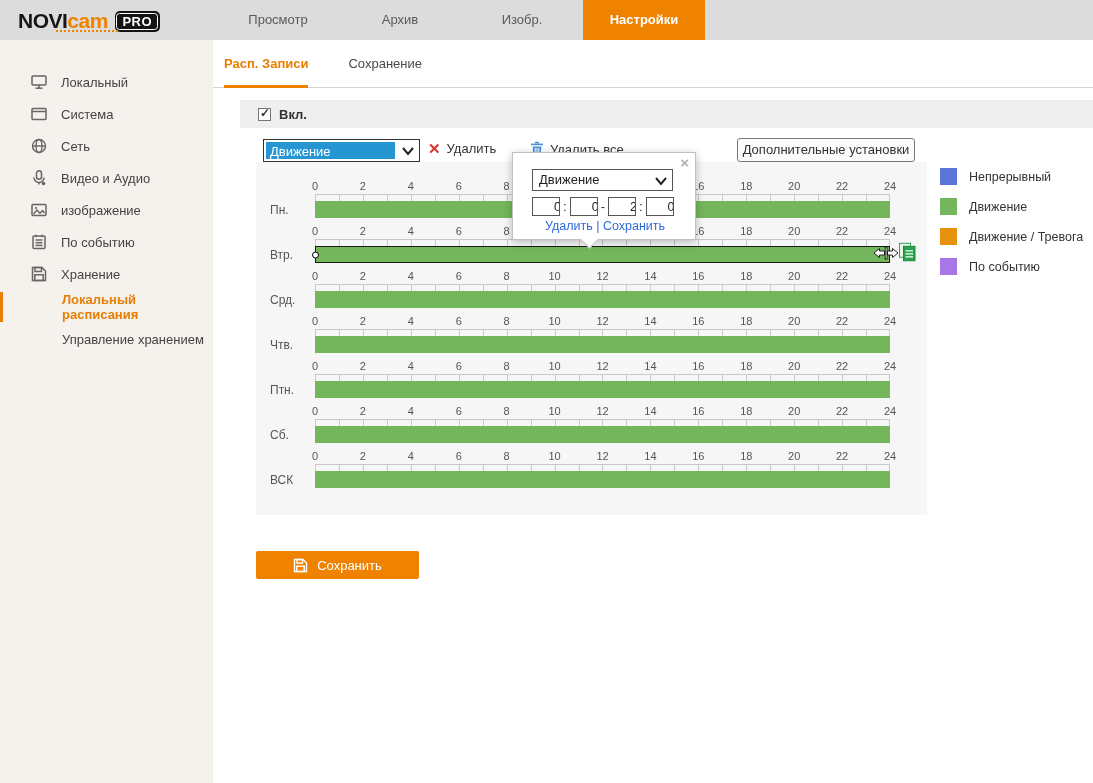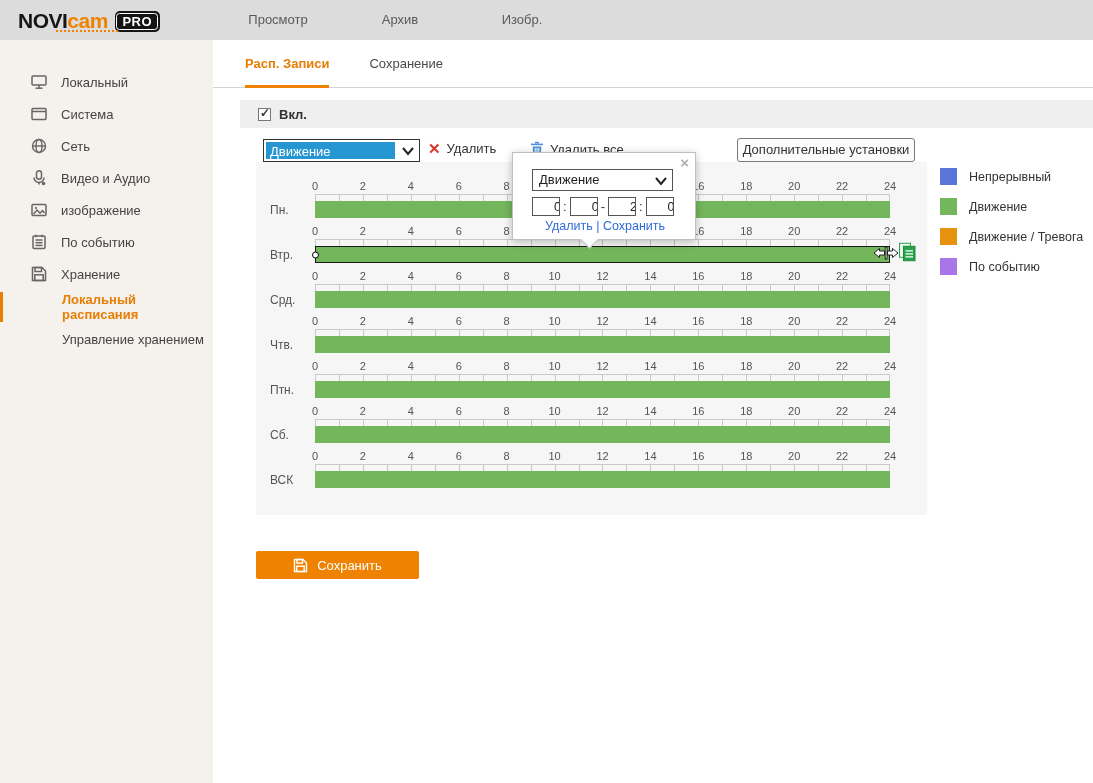--- a/index.html
+++ b/index.html
@@ -26,21 +26,21 @@
   .side-item { height:32px; display:flex; align-items:center; padding-left:30px; gap:13px; font-size:13px; color:#444; cursor:pointer; }
   .side-item svg { flex:0 0 auto; }
   .sub-item { height:30px; display:flex; align-items:center; padding-left:59px; border-left:3px solid transparent;
               font-size:13px; color:#444; cursor:pointer; margin-top:2px; }
   .sub-item.active { border-left-color:#e87e04; color:#e87e04; font-weight:bold; }
 
   
   .main { position:absolute; left:213px; top:40px; width:880px; height:743px; background:#fff; }
 
   .content-tabs { position:absolute; left:0; top:0; width:880px; height:48px; border-bottom:1px solid #d4d4d4;
-                  display:flex; padding-left:32px; }
+                  display:flex; padding-left:11px; }
   .ctab { height:48px; line-height:48px; padding:0 0; margin-right:40px; font-size:13px; color:#4a4a4a;
           border-bottom:3px solid transparent; cursor:pointer; }
   .ctab.active { color:#e87e04; font-weight:bold; border-bottom-color:#ef8200; }
 
   .enable-bar { position:absolute; left:27px; top:60px; width:853px; height:28px; background:#efefef;
                 display:flex; align-items:center; padding-left:18px; gap:8px; }
   .checkbox { width:13px; height:13px; background:#fff; border:1px solid #777; position:relative; cursor:pointer; }
   .checkbox .tick { position:absolute; left:1px; top:-3px; font-size:12px; font-weight:bold; color:#333; }
   .enable-label { font-size:13px; font-weight:bold; color:#333; }
 
@@ -112,20 +112,21 @@
     <div class="logo">
       <span class="logo-novi">NOVI</span>
         <span class="logo-cam">cam</span>
       <span class="logo-tagline"></span>
       <span class="pro-badge"><span class="pro-badge-inner">PRO</span></span>
     </div>
     <div class="nav">
       <div class="nav-item">Просмотр</div>
       <div class="nav-item">Архив</div>
       <div class="nav-item">Изобр.</div>
+      <div class="nav-item active">Настройки</div>
     </div>
   </div>
 
   <div class="sidebar">
     <div class="side-item">
       <svg width="18" height="18" viewBox="0 0 18 18" fill="none" stroke="#666" stroke-width="1.5">
           <rect x="2" y="3" width="14" height="9" rx="1"></rect>
           <line x1="9" y1="12" x2="9" y2="15"></line>
           <line x1="5.5" y1="15.2" x2="12.5" y2="15.2"></line>
         </svg>

